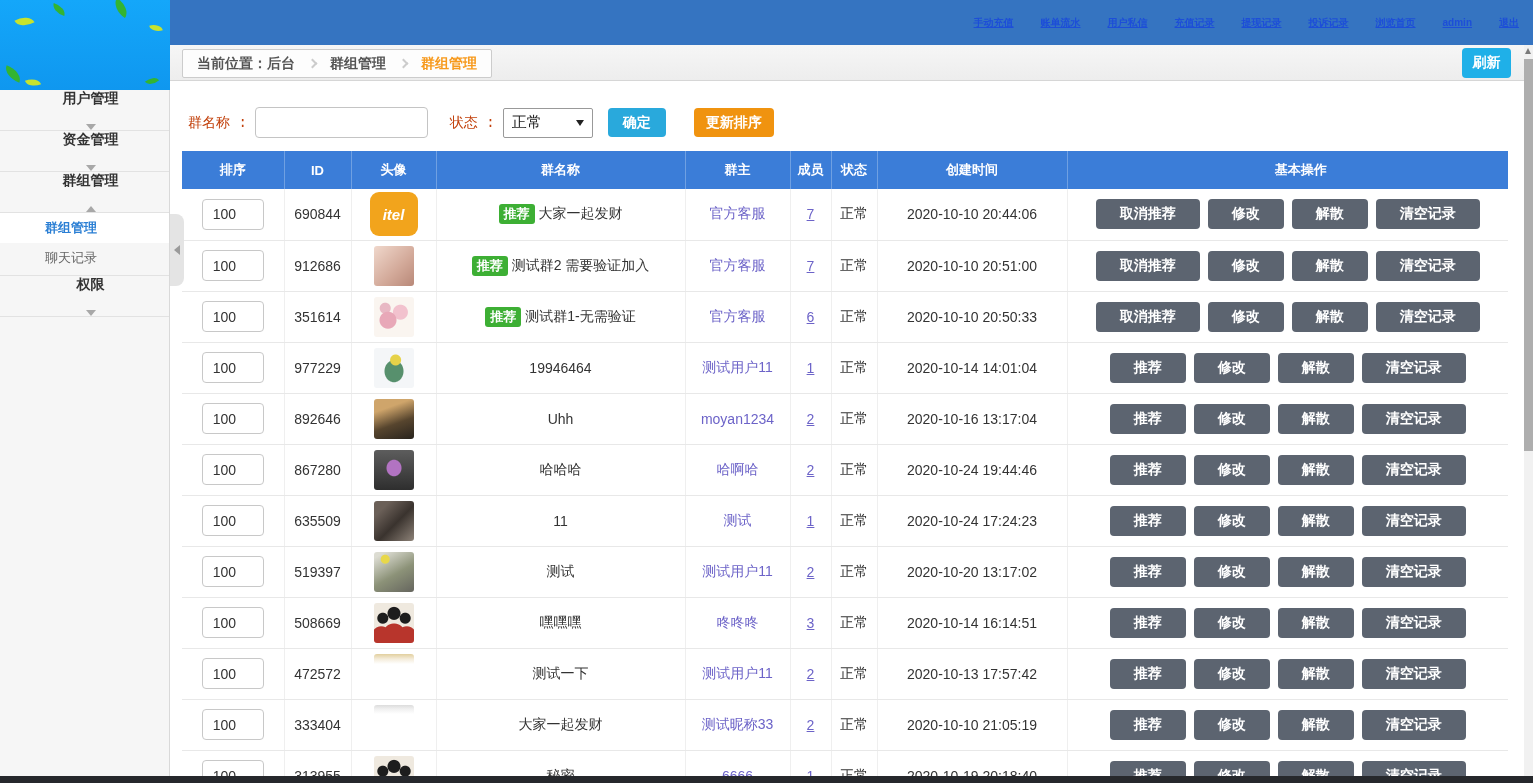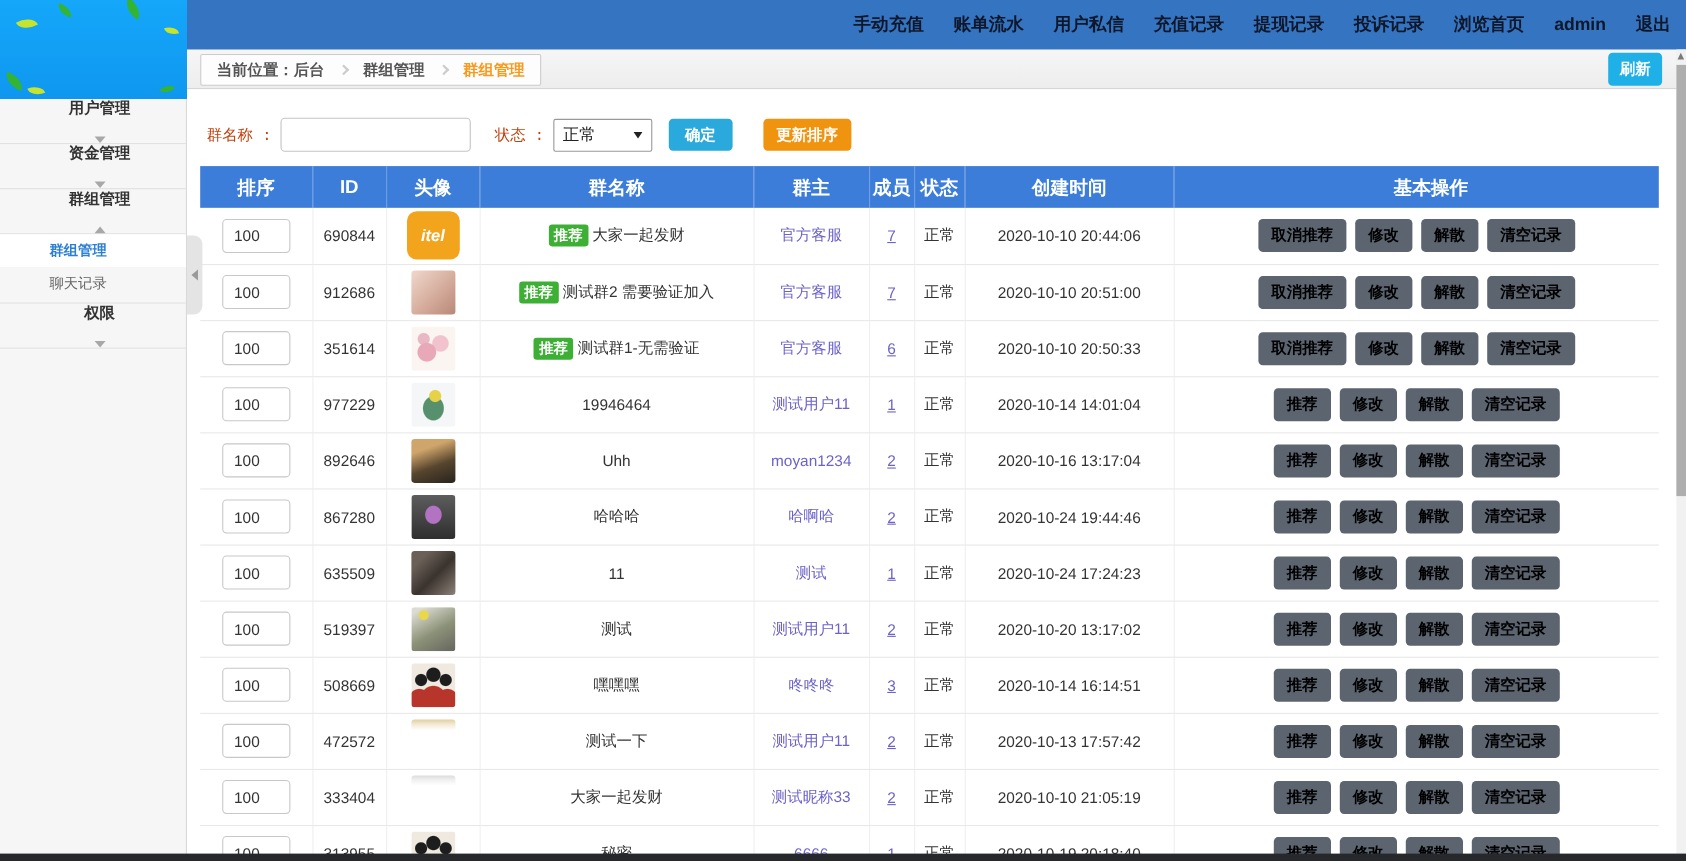--- a/index.html
+++ b/index.html
@@ -6,21 +6,21 @@
   html,body { width:1533px; height:783px; overflow:hidden;
     font-family:"Liberation Sans","DejaVu Sans",sans-serif; background:#fff; }
 
   
   .topbar { position:absolute; left:0; top:0; width:1533px; height:45px;
     background:#3574c1; z-index:2; }
   .page-title { position:absolute; left:146px; top:10px; color:#fff;
     font-size:20px; letter-spacing:1px; white-space:nowrap; z-index:1; }
   .topnav { position:absolute; right:14px; top:0; height:45px; display:flex;
     align-items:center; gap:27px; z-index:3; }
-  .topnav span { color:#0f172a; font-size:16px; font-weight:bold; cursor:pointer; white-space:nowrap; }
+  .topnav span { color:#1d4ed8; font-size:10px; font-weight:bold; cursor:pointer; white-space:nowrap;text-decoration:underline; }
 
   
   .logo { position:absolute; left:0; top:0; width:170px; height:90px;
     background:linear-gradient(180deg,#14a7fa,#0f97ef); z-index:5; overflow:hidden; }
   .leaf { position:absolute; border-radius:0 100% 0 100%; }
   .lf-g { background:#33b432; } .lf-y { background:#c6e32e; }
 
   
   .sidebar { position:absolute; left:0; top:90px; width:170px; height:693px;
     background:#f6f6f6; border-right:1px solid #d9d9d9; z-index:4; }
@@ -65,21 +65,21 @@
     cursor:pointer; margin-right:15px; position:relative; }
   .fselect .caret { position:absolute; right:8px; width:0; height:0;
     border-left:4px solid transparent; border-right:4px solid transparent; border-top:6px solid #222; }
   .btn-confirm { width:58px; height:29px; background:#29a9dc; border:none; border-radius:4px;
     color:#fff; font-size:14px; font-weight:bold; cursor:pointer; margin-right:28px; }
   .btn-updsort { width:80px; height:29px; background:#f0930f; border:none; border-radius:4px;
     color:#fff; font-size:14px; font-weight:bold; cursor:pointer; }
 
   
   table.grid { margin:13px 0 0 12px; width:1326px; border-collapse:collapse; table-layout:fixed; }
-  .grid th { background:#3b7dd8; color:#fff; font-size:17px; font-weight:bold; height:38px;
+  .grid th { background:#3b7dd8; color:#fff; font-size:13px; font-weight:bold; height:38px;
     border-right:1px solid #6fa0e2; }
   .grid th:last-child { border-right:none;padding-left:26px; }
   .grid td { height:51px; text-align:center; vertical-align:middle; font-size:14px; color:#333;
     border-bottom:1px solid #e8e8e8; border-right:1px solid #efefef; background:#fff; }
   .grid td:last-child { border-right:none; }
   .sort-input { width:62px; height:31px; border:1px solid #c8c8c8; border-radius:4px;
     padding:0 0 0 10px; font-size:14px; color:#333; }
   .avatar { width:40px; height:40px; margin:0 auto; border-radius:3px; }
   .av-itel { width:48px; height:44px; background:#f2a41c; border-radius:9px; display:flex;
     align-items:center; justify-content:center; color:#fff; font-style:italic;
@@ -107,22 +107,22 @@
     radial-gradient(circle at 50% 80%, #b8352c 0 11px, rgba(0,0,0,0) 12px),
     radial-gradient(circle at 18% 82%, #b8352c 0 9px, rgba(0,0,0,0) 10px),
     radial-gradient(circle at 82% 82%, #b8352c 0 9px, rgba(0,0,0,0) 10px), #efe9df; }
   .av-blank-gold { background:linear-gradient(180deg,#e2cf9e 0,#f4ecda 5px,#fff 10px); }
   .av-blank-gray { background:linear-gradient(180deg,#dcdcdc 0,#f0f0f0 4px,#fff 9px); }
 
   .badge-rec { display:inline-block; background:#3daf34; color:#fff; font-size:13px;
     font-weight:bold; padding:1px 5px; border-radius:3px; margin-right:4px; }
   a.plink { color:#6c63c8; text-decoration:none; cursor:pointer; }
   a.mlink { color:#6c63c8; text-decoration:underline; cursor:pointer; }
-  .act-btn { display:inline-block; background:#5c6470; color:#000000; border:none; border-radius:4px;
-    font-size:14px; font-weight:bold; padding:6px 12px; margin:0 4px; cursor:pointer; }
+  .act-btn { display:inline-block; background:#5c6470; color:#ffffff; border:none; border-radius:4px;
+    font-size:14px; font-weight:bold; padding:6px 24px; margin:0 4px; cursor:pointer; }
 
   
   .scrollbar { position:absolute; right:0; top:45px; width:9px; height:738px;
     background:#f1f1f1; z-index:40; }
   .scroll-up { position:absolute; top:3px; left:1px; width:0; height:0;
     border-left:3.5px solid transparent; border-right:3.5px solid transparent;
     border-bottom:6px solid #7a7a7a; }
   .scroll-thumb { position:absolute; top:14px; left:0; width:9px; height:392px; background:#aeaeae; }
   .bottomstrip { position:absolute; left:0; bottom:0; width:1533px; height:7px;
     background:#26282c; z-index:60; }

